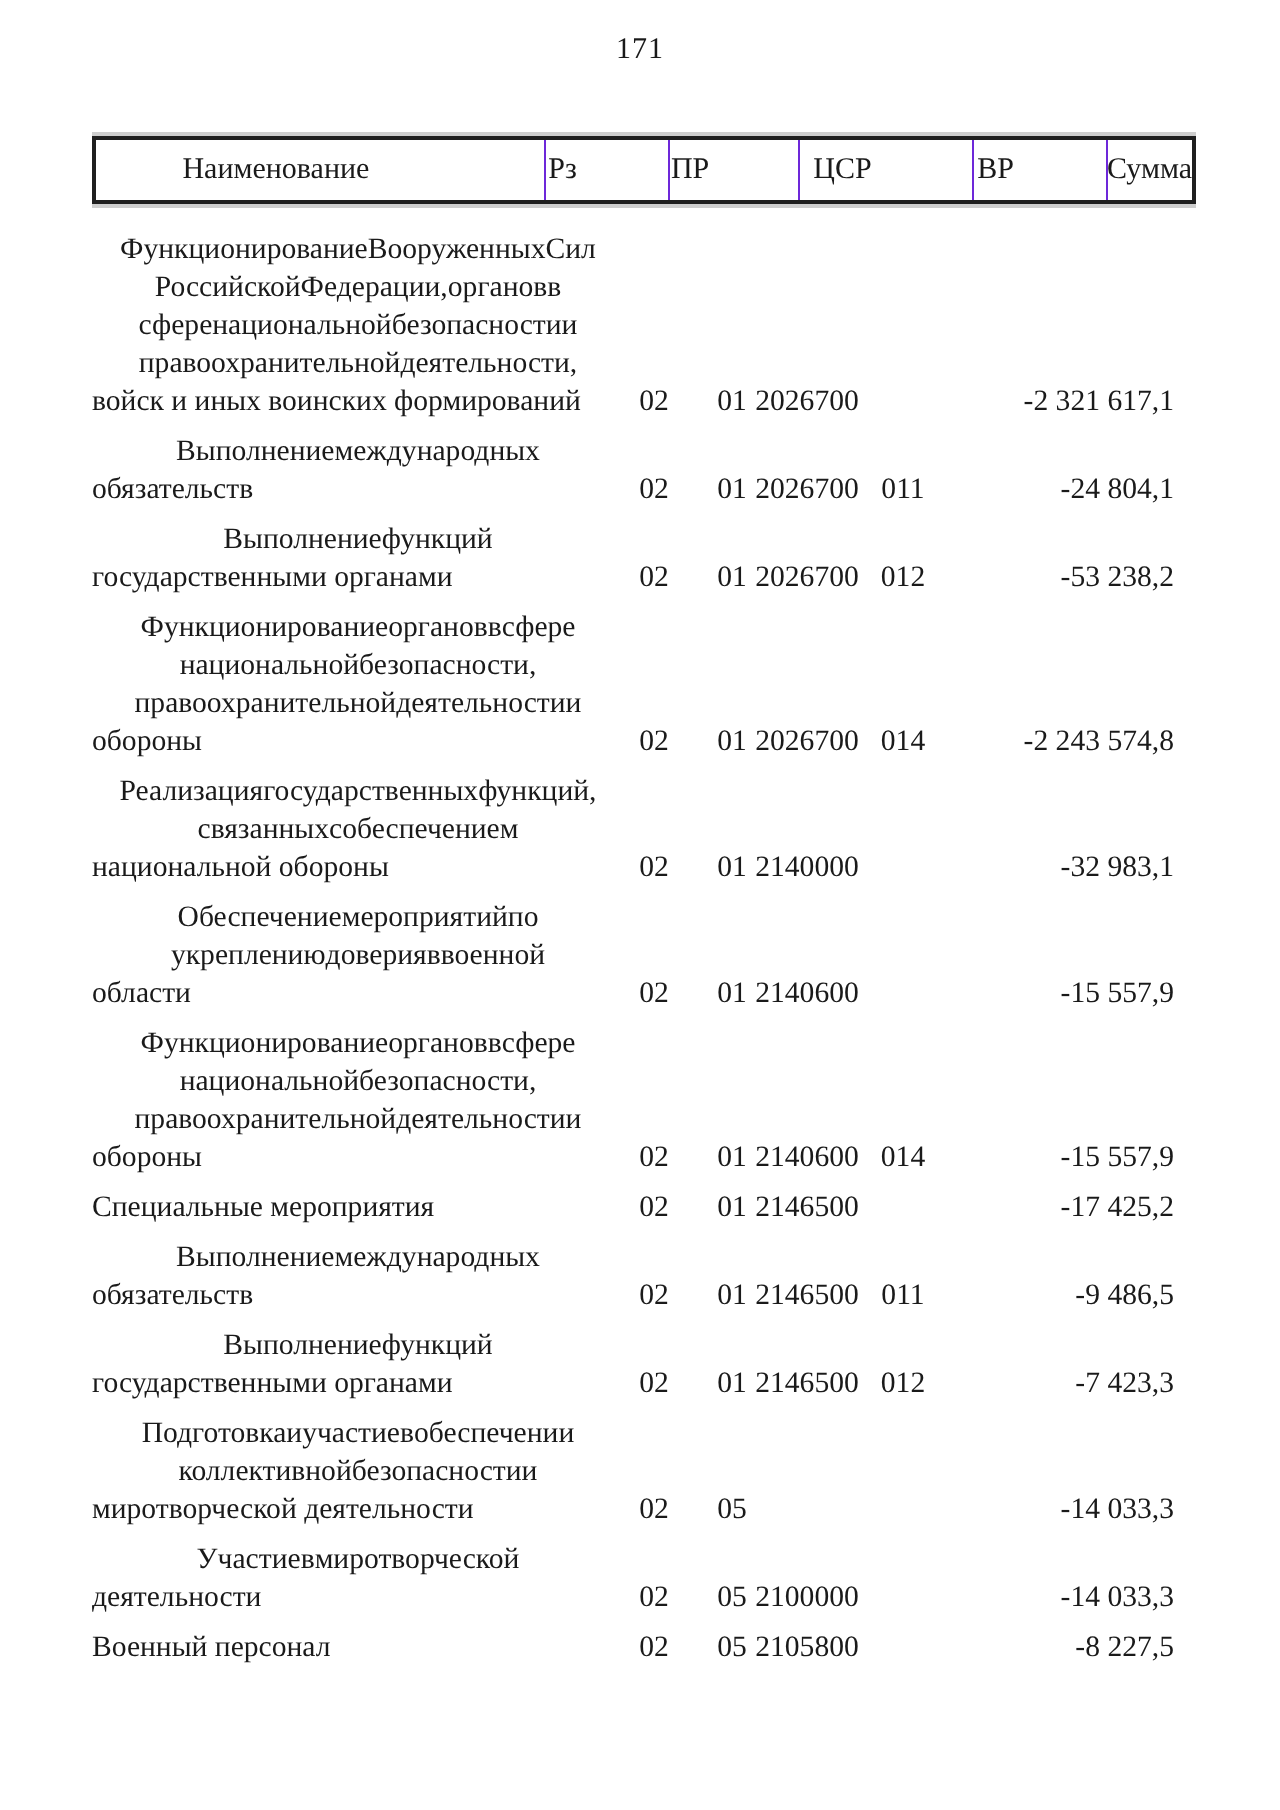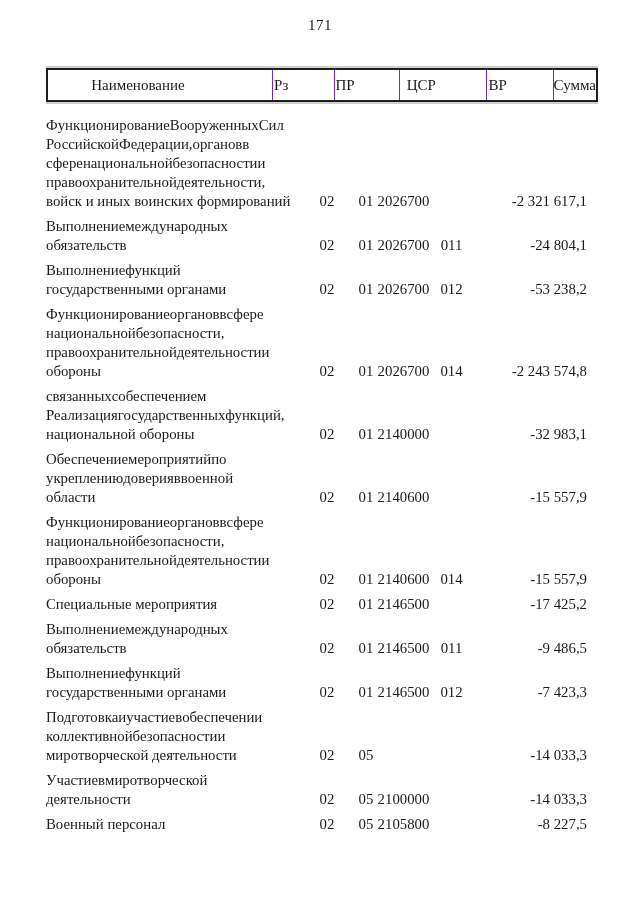--- a/index.html
+++ b/index.html
@@ -72,21 +72,21 @@
   .nline {
     width: 266px;
     height: 19px;
     line-height: 19px;
     font-size: 14.8px;
     white-space: nowrap;
     overflow: visible;
   }
   .nline.just {
     display: flex;
-    justify-content: flex-start;
+    justify-content: center;
   }
   .cell-num {
     position: absolute;
     bottom: 0;
     height: 19px;
     line-height: 19px;
     font-size: 14.8px;
     white-space: nowrap;
   }
   .cell-rz  { left: 268px; width: 26px; text-align: center; }
@@ -192,28 +192,28 @@
         </div>
         <div class="cell-num cell-rz">02</div>
         <div class="cell-num cell-pr">01</div>
         <div class="cell-num cell-csr">2026700</div>
         <div class="cell-num cell-vr">014</div>
         <div class="cell-num cell-sum">-2 243 574,8</div>
       </div>
       <div class="row">
         <div class="cell-name">
           <div class="nline just">
+            <span>Реализация</span>
+            <span>государственных</span>
+            <span>функций,</span>
+          </div>
+          <div class="nline just">
             <span>связанных</span>
             <span>с</span>
             <span>обеспечением</span>
-          </div>
-          <div class="nline just">
-            <span>Реализация</span>
-            <span>государственных</span>
-            <span>функций,</span>
           </div>
           <div class="nline">национальной обороны</div>
         </div>
         <div class="cell-num cell-rz">02</div>
         <div class="cell-num cell-pr">01</div>
         <div class="cell-num cell-csr">2140000</div>
         <div class="cell-num cell-vr"></div>
         <div class="cell-num cell-sum">-32 983,1</div>
       </div>
       <div class="row">

